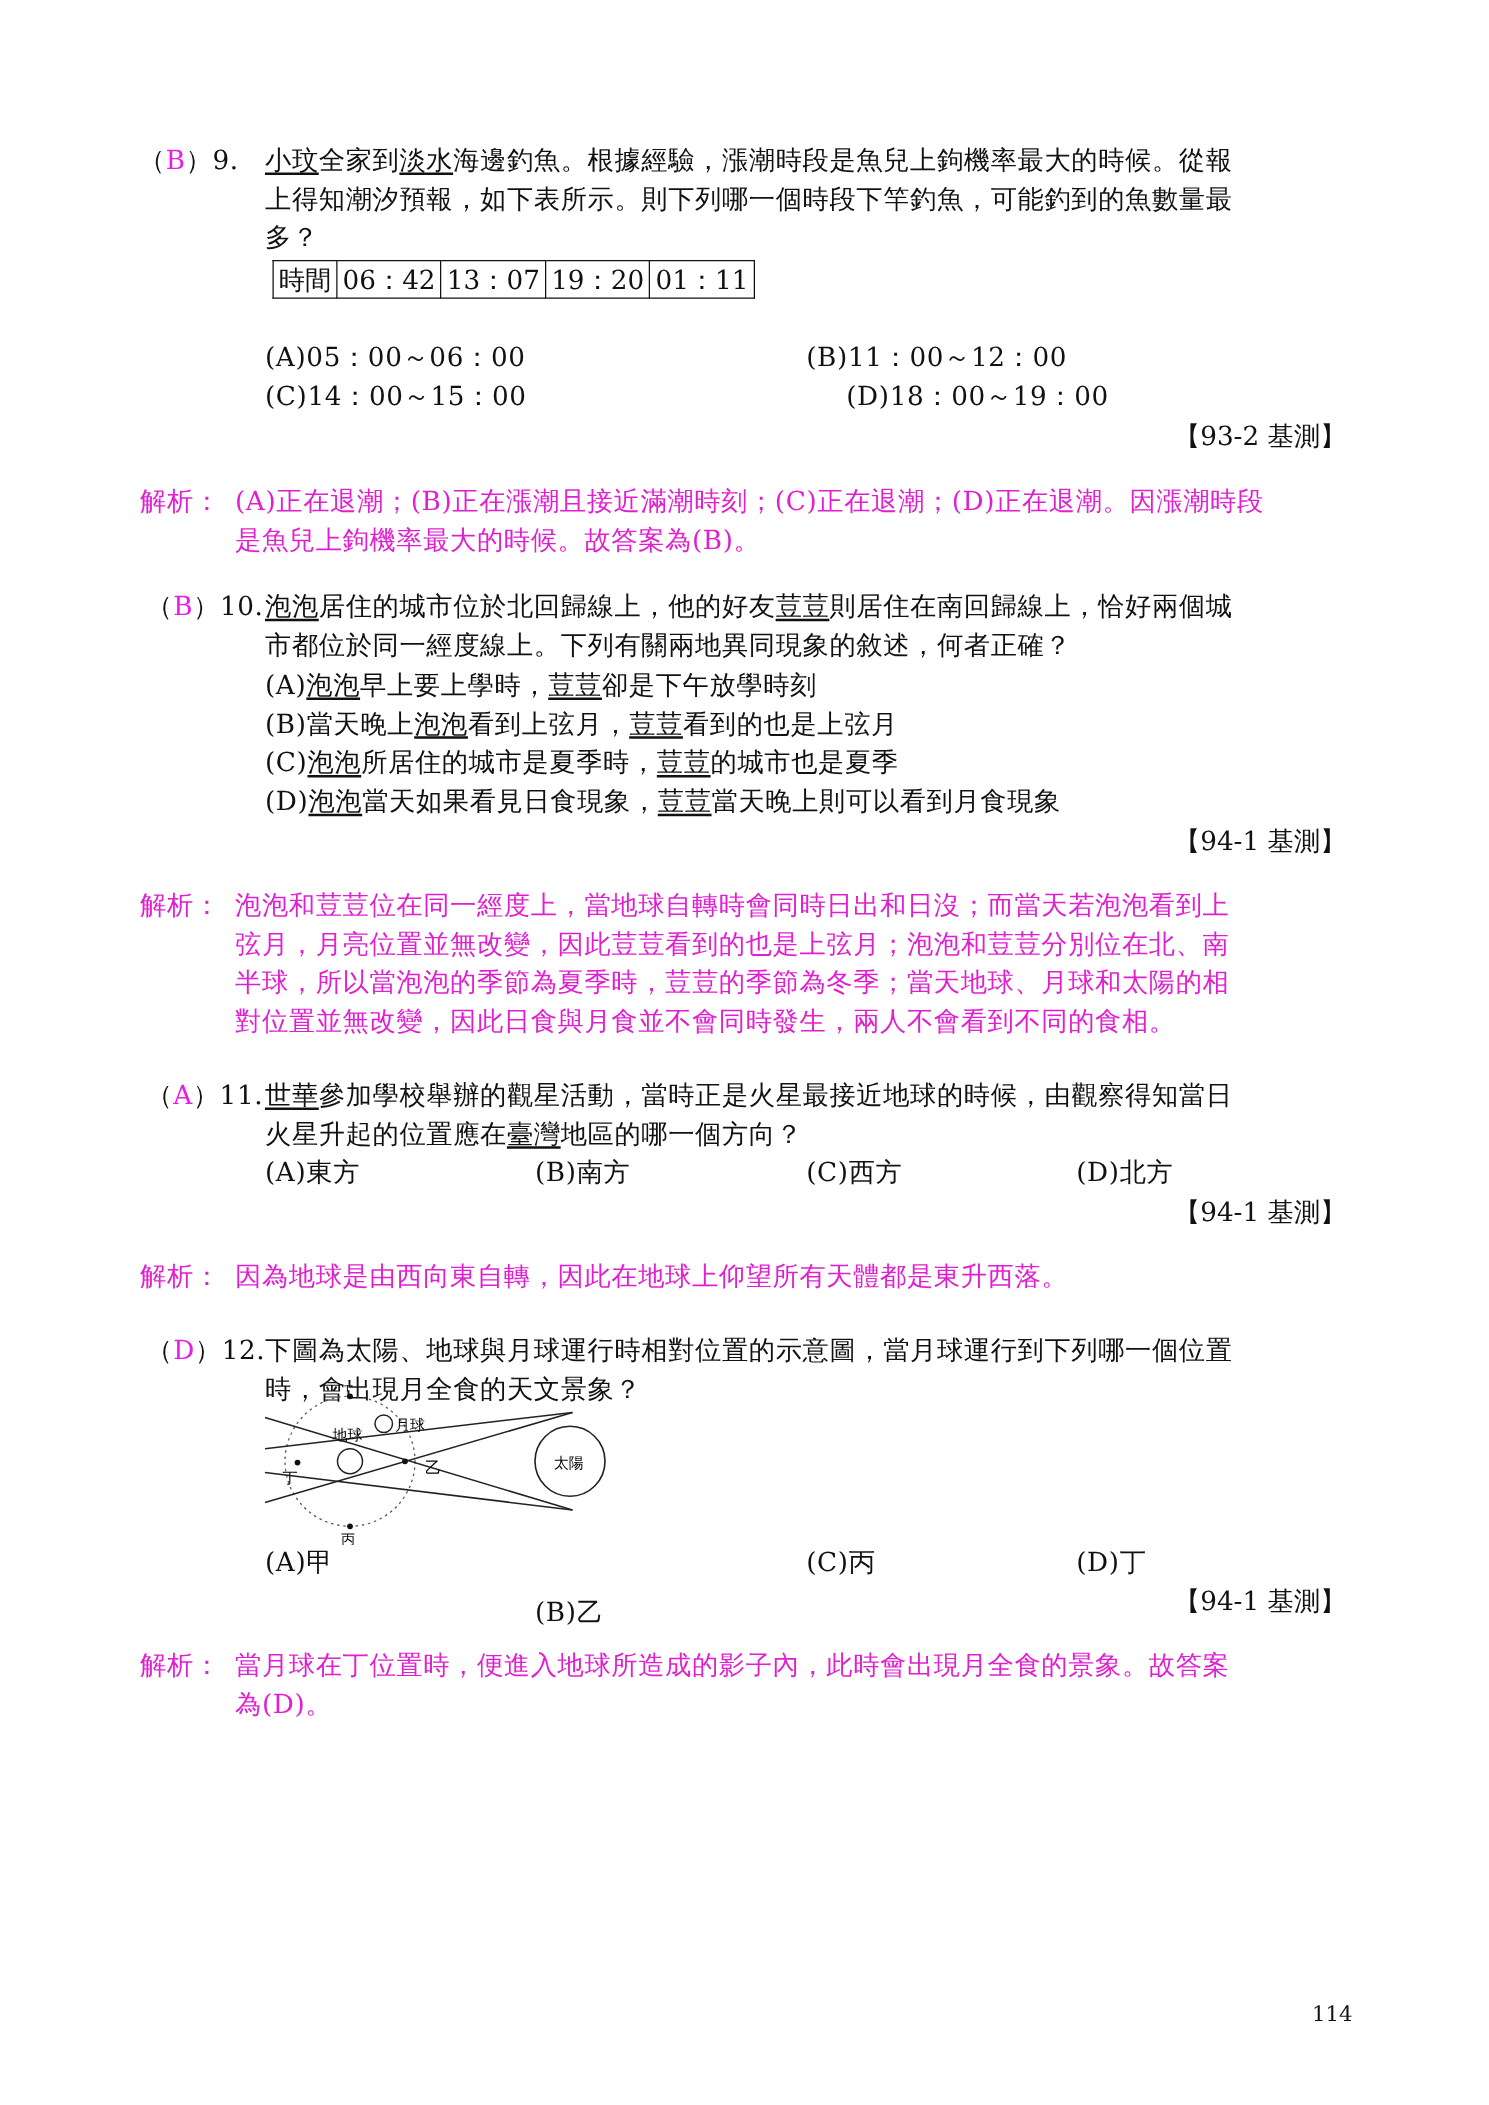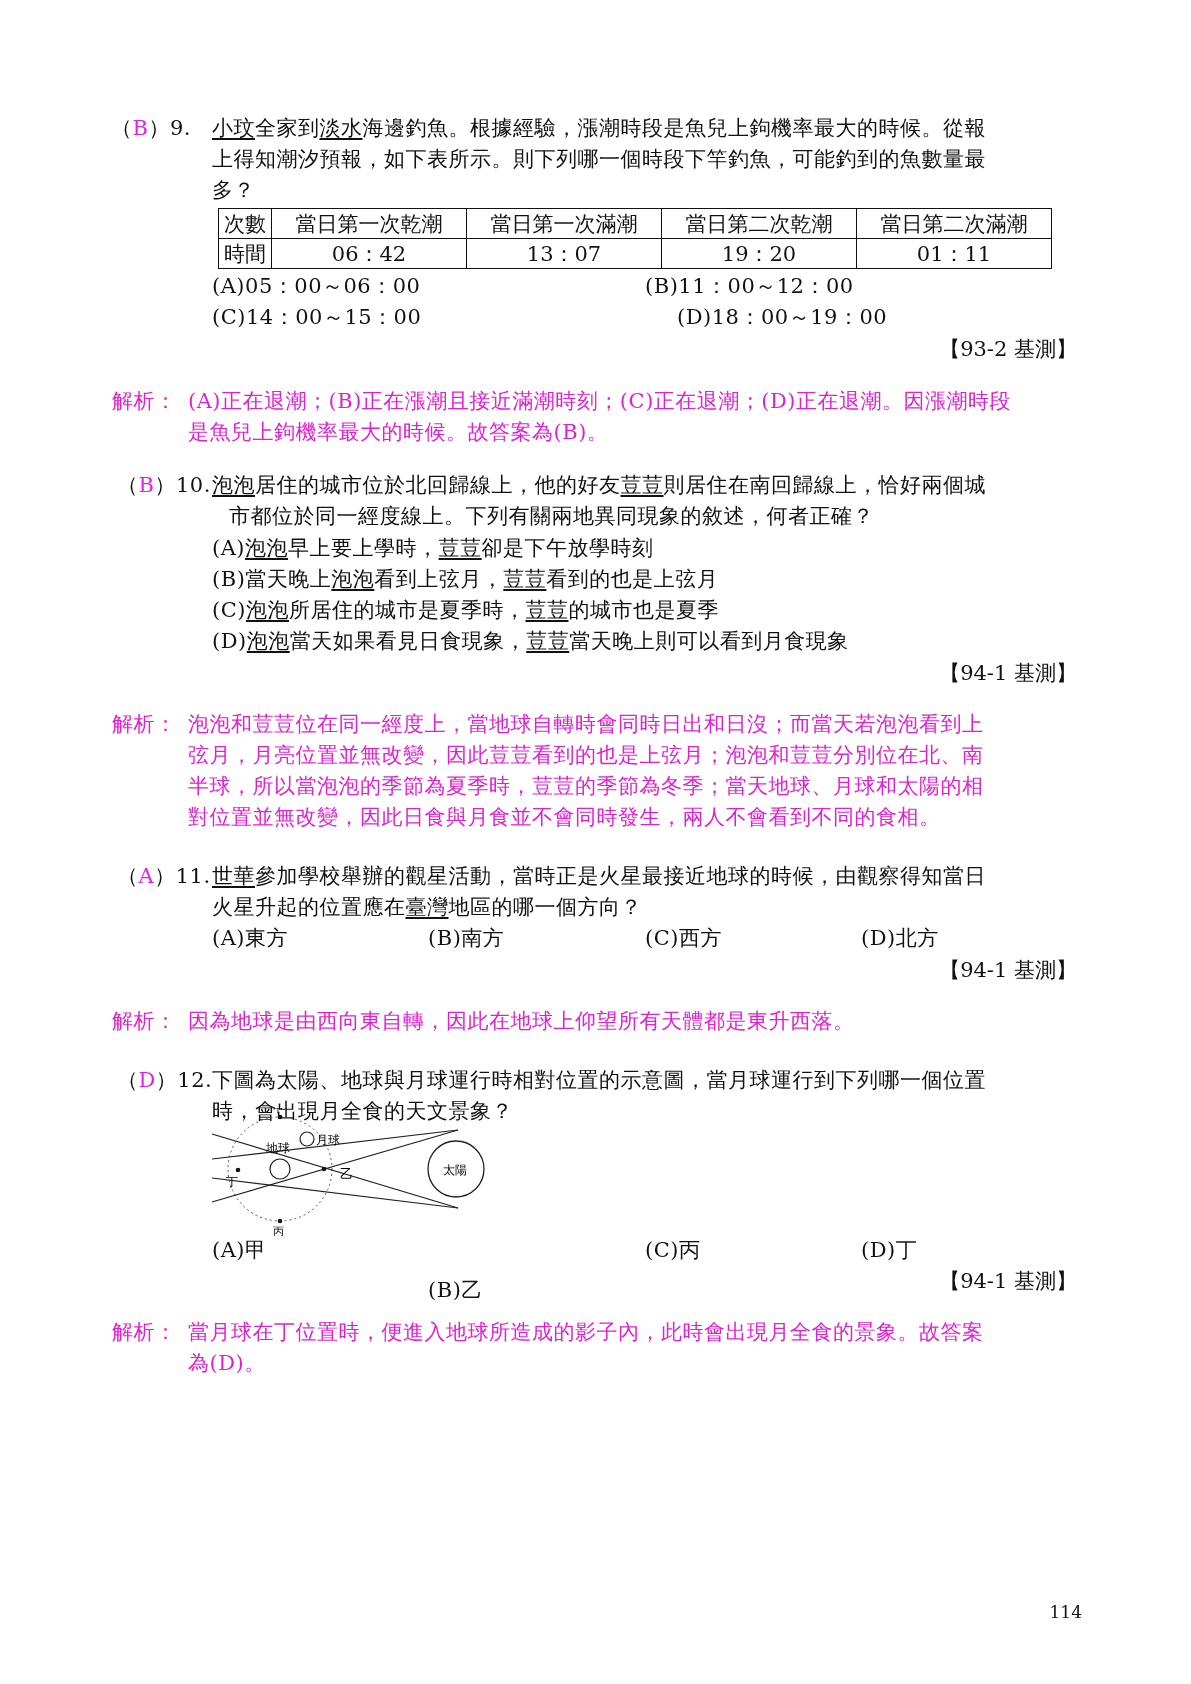--- a/index.html
+++ b/index.html
@@ -19,27 +19,20 @@
 </head>
 <body>
 
 <div class="line" style="left:111px;top:113px;">（<span class="ans">B</span>）<span>9.</span></div>
 <div class="line" style="left:212px;top:113px;"><u>小玟</u><span>全家到</span><u>淡水</u><span>海邊釣魚。根據經驗，漲潮時段是魚兒上鉤機率最大的時候。從報</span></div>
 <div class="line" style="left:212px;top:144px;">上得知潮汐預報，如下表所示。則下列哪一個時段下竿釣魚，可能釣到的魚數量最</div>
 <div class="line" style="left:212px;top:175px;">多？</div>
 
 <table class="tide">
   <tbody>
-      <tr>
-    <td style="width:44px">次數</td>
-    <td style="width:186px">當日第一次乾潮</td>
-    <td style="width:186px">當日第一次滿潮</td>
-    <td style="width:186px">當日第二次乾潮</td>
-    <td style="width:186px">當日第二次滿潮</td>
-  </tr>
   <tr>
     <td>時間</td>
     <td>06：42</td>
     <td>13：07</td>
     <td>19：20</td>
     <td>01：11</td>
   </tr>
 </tbody>
   </table>
 
@@ -48,21 +41,21 @@
 <div class="line" style="left:212px;top:302px;">(C)14：00～15：00</div>
 <div class="line" style="left:645px;top:302px;margin-left:32px;">(D)18：00～19：00</div>
 <div class="src" style="top:334px;">【93-2 基測】</div>
 
 <div class="line mag" style="left:112px;top:386px;">解析：</div>
 <div class="line mag" style="left:188px;top:386px;">(A)正在退潮；(B)正在漲潮且接近滿潮時刻；(C)正在退潮；(D)正在退潮。因漲潮時段</div>
 <div class="line mag" style="left:188px;top:417px;">是魚兒上鉤機率最大的時候。故答案為(B)。</div>
 
 <div class="line" style="left:117px;top:470px;">（<span class="ans">B</span>）<span>10.</span></div>
 <div class="line" style="left:212px;top:470px;"><u>泡泡</u><span>居住的城市位於北回歸線上，他的好友</span><u>荳荳</u><span>則居住在南回歸線上，恰好兩個城</span></div>
-<div class="line" style="left:212px;top:501px;margin-left:17px;">市都位於同一經度線上。下列有關兩地異同現象的敘述，何者正確？</div>
+<div class="line" style="left:212px;top:501px;">市都位於同一經度線上。下列有關兩地異同現象的敘述，何者正確？</div>
 
 <div class="line" style="left:212px;top:533px;"><span>(A)</span><u>泡泡</u><span>早上要上學時，</span><u>荳荳</u><span>卻是下午放學時刻</span></div>
 <div class="line" style="left:212px;top:564px;"><span>(B)當天晚上</span><u>泡泡</u><span>看到上弦月，</span><u>荳荳</u><span>看到的也是上弦月</span></div>
 <div class="line" style="left:212px;top:595px;"><span>(C)</span><u>泡泡</u><span>所居住的城市是夏季時，</span><u>荳荳</u><span>的城市也是夏季</span></div>
 <div class="line" style="left:212px;top:626px;"><span>(D)</span><u>泡泡</u><span>當天如果看見日食現象，</span><u>荳荳</u><span>當天晚上則可以看到月食現象</span></div>
 <div class="src" style="top:658px;">【94-1 基測】</div>
 
 <div class="line mag" style="left:112px;top:709px;">解析：</div>
 <div class="line mag" style="left:188px;top:709px;">泡泡和荳荳位在同一經度上，當地球自轉時會同時日出和日沒；而當天若泡泡看到上</div>
 <div class="line mag" style="left:188px;top:740px;">弦月，月亮位置並無改變，因此荳荳看到的也是上弦月；泡泡和荳荳分別位在北、南</div>

